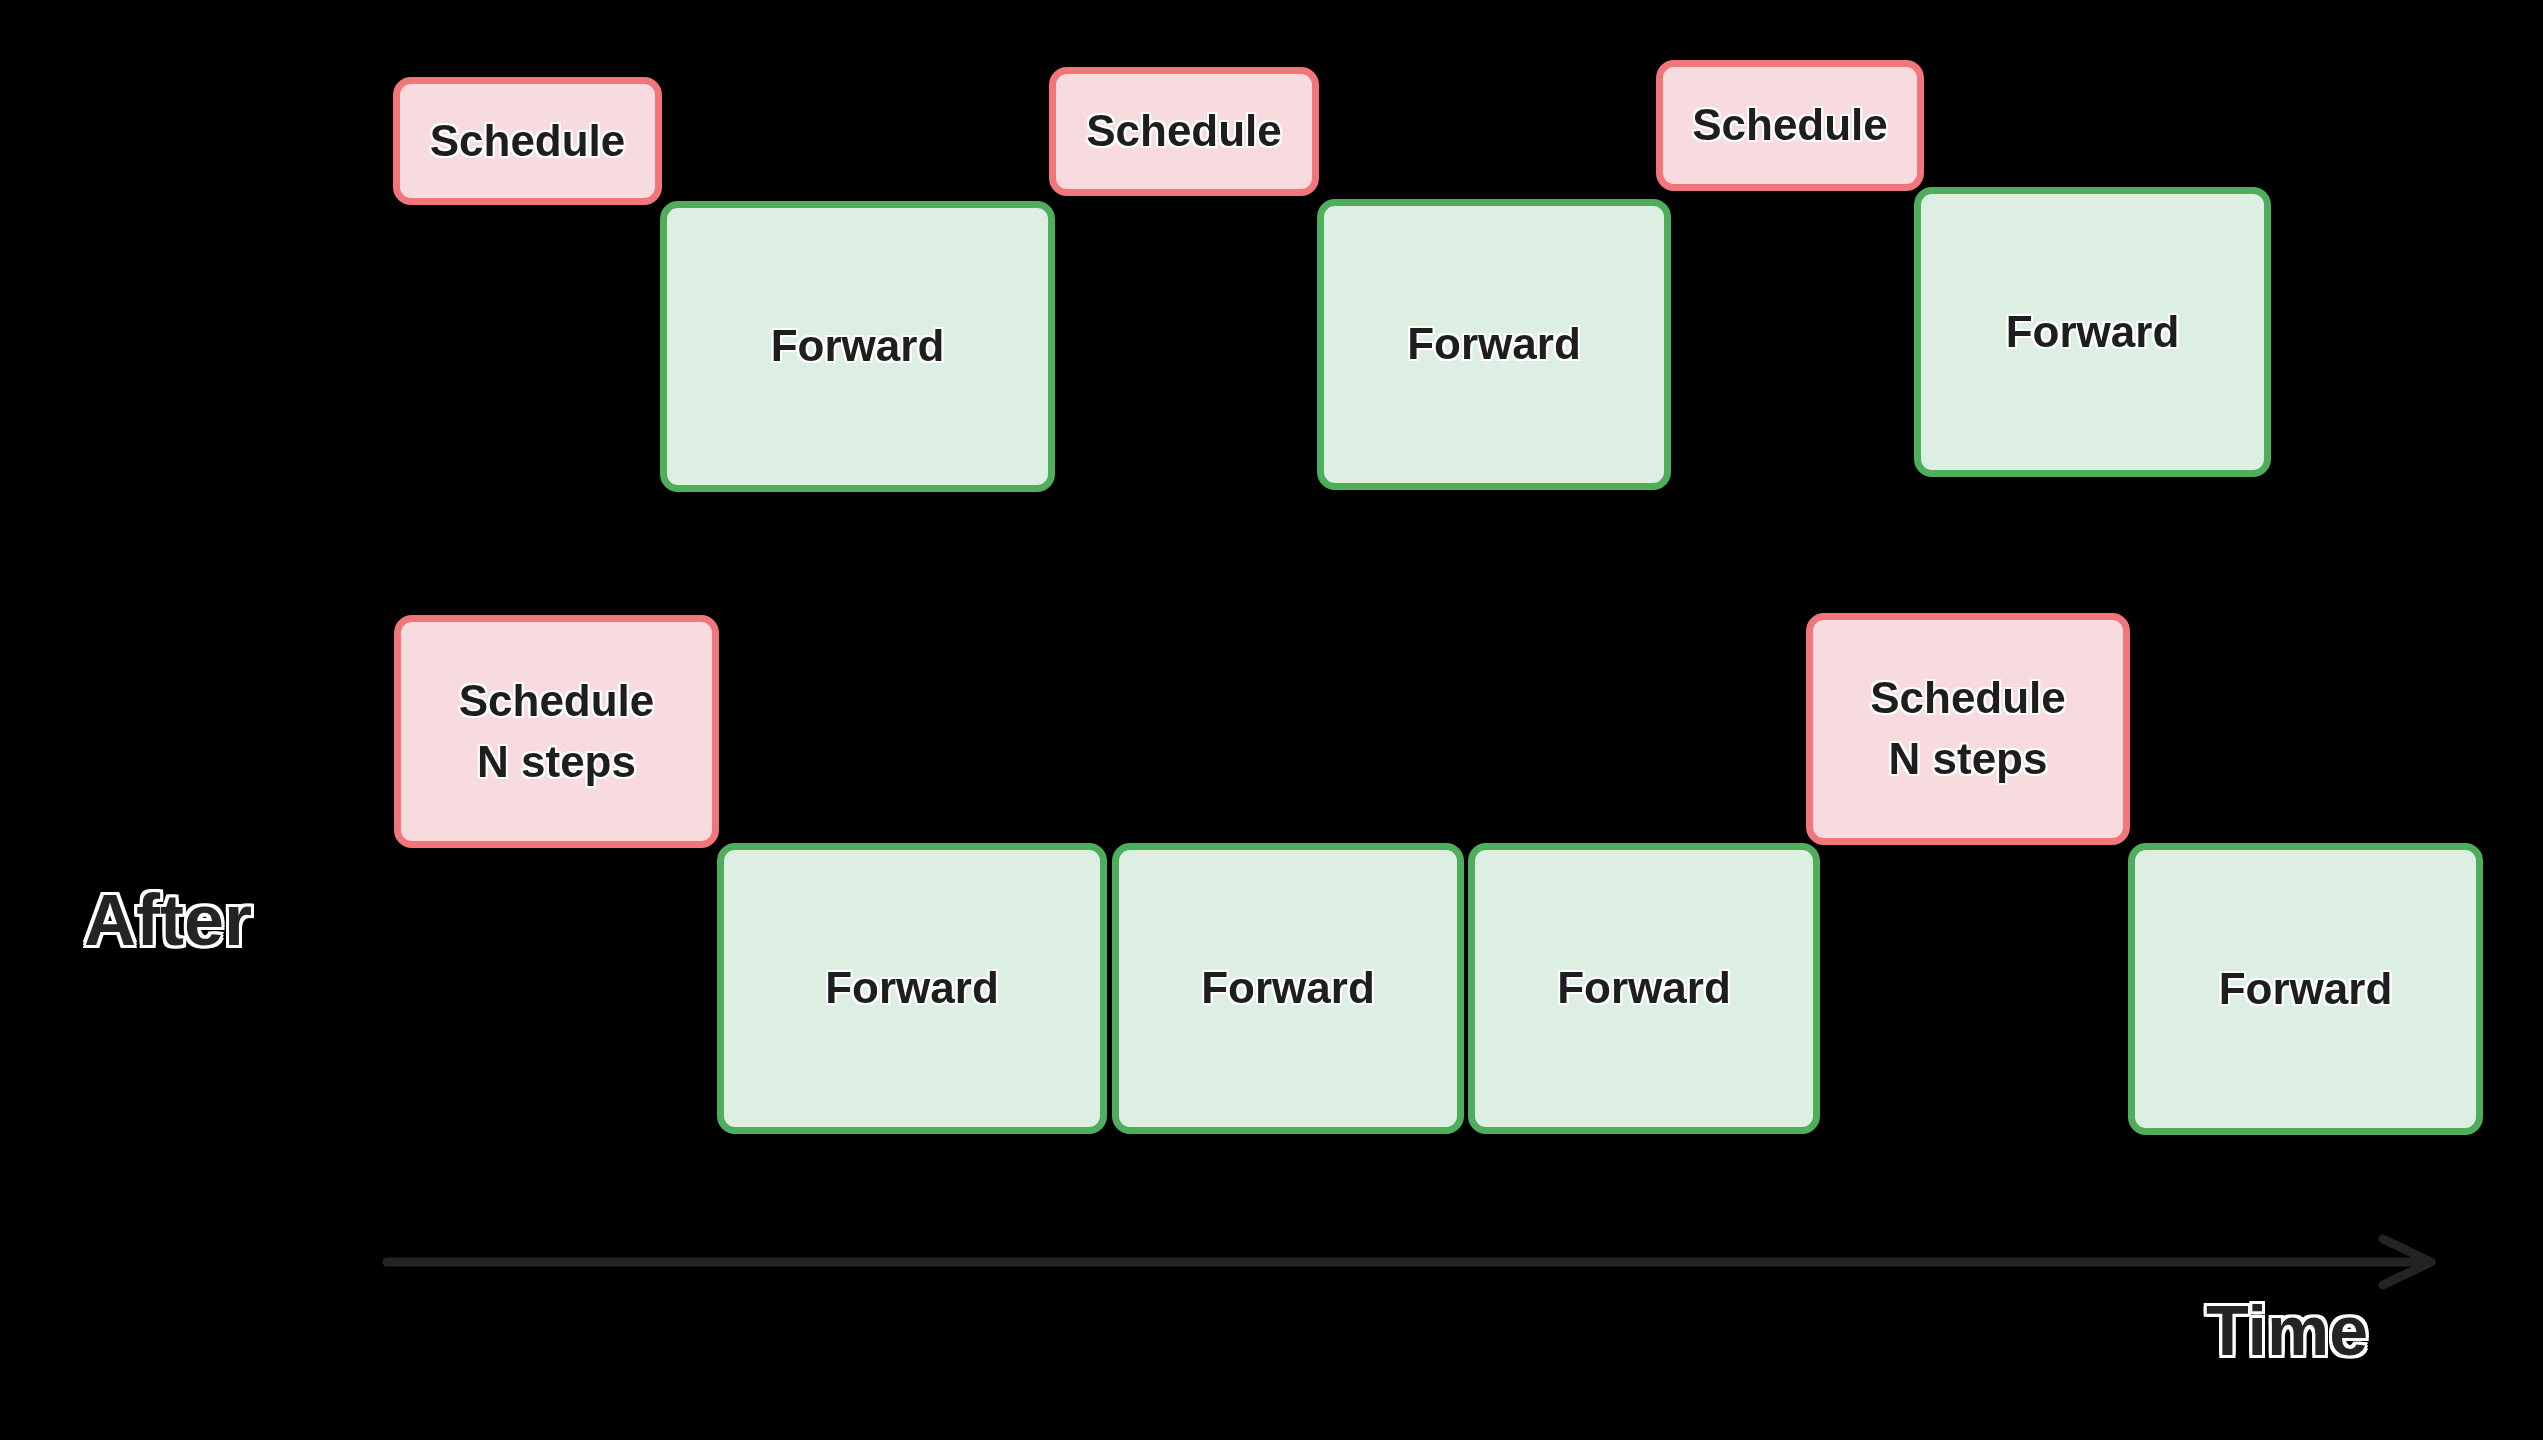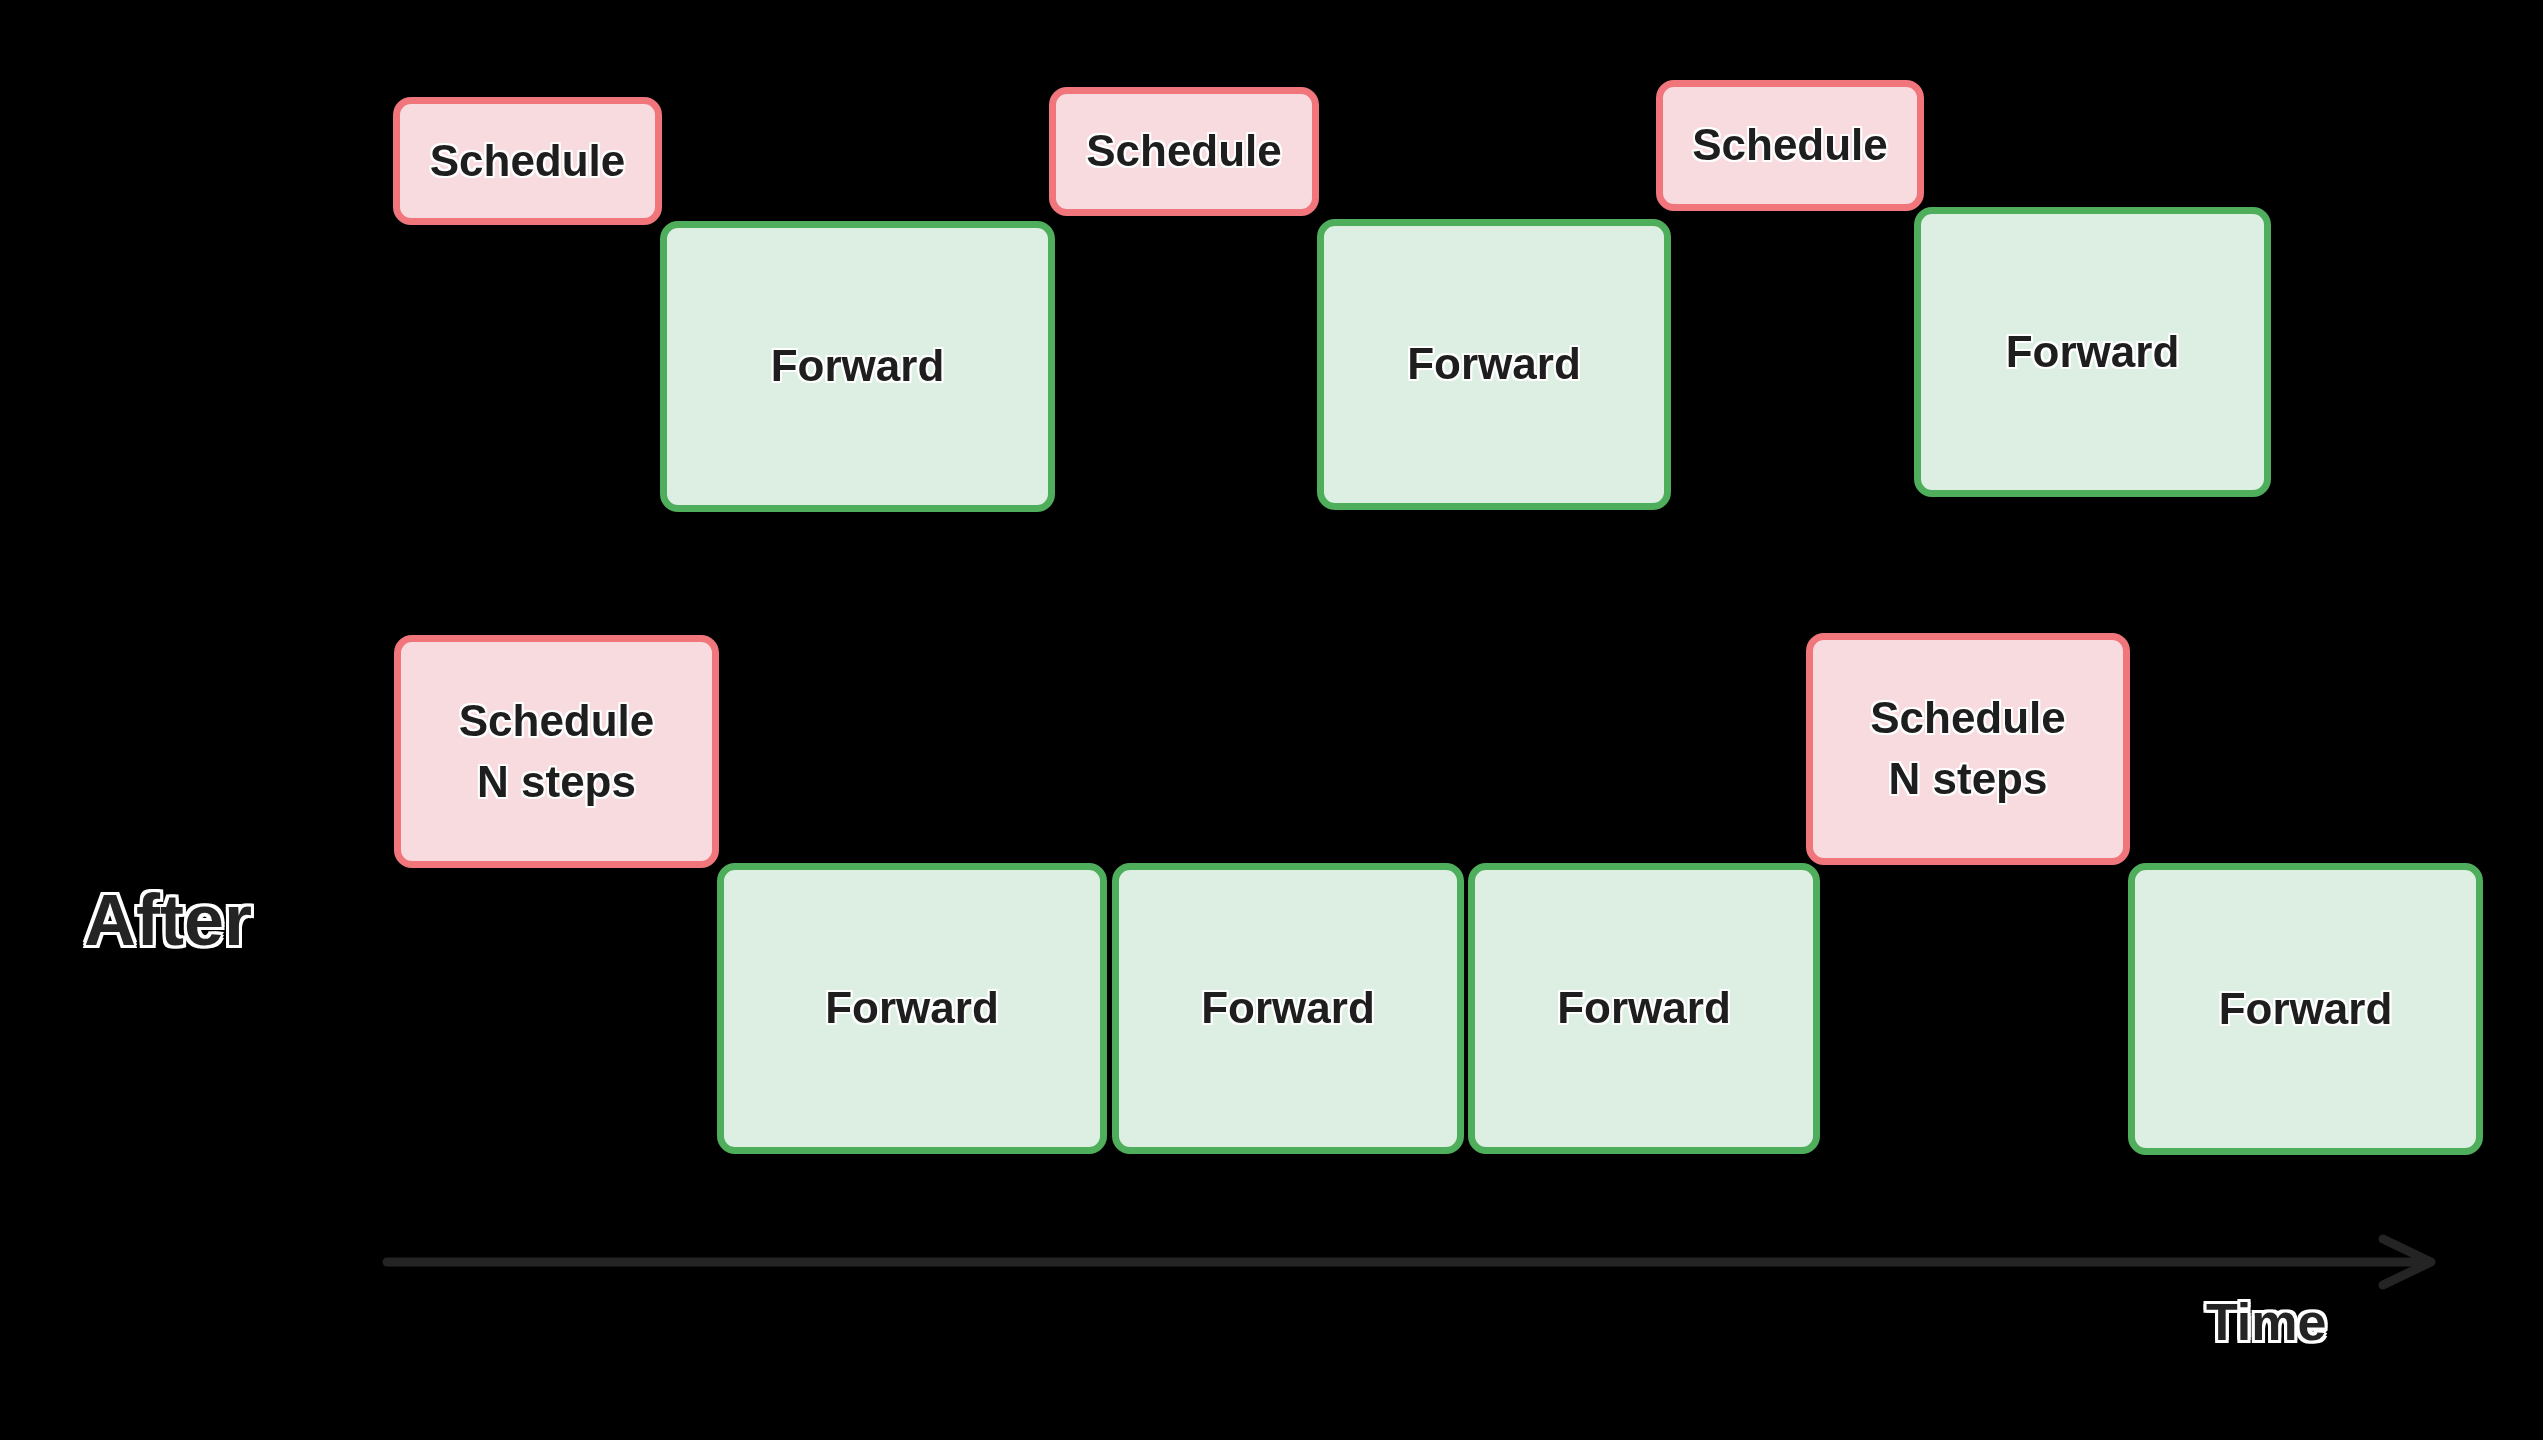--- a/index.html
+++ b/index.html
@@ -24,21 +24,20 @@
     font-weight: 700;
     font-size: 44px;
     line-height: 1.38;
     text-align: center;
     color: var(--box_text, #1e1e1e);
     text-shadow:
       -2px -2px 0 rgba(255,255,255,.85),  2px -2px 0 rgba(255,255,255,.85),
       -2px  2px 0 rgba(255,255,255,.85),  2px  2px 0 rgba(255,255,255,.85),
       -2px  0   0 rgba(255,255,255,.85),  2px  0   0 rgba(255,255,255,.85),
        0   -2px 0 rgba(255,255,255,.85),  0    2px 0 rgba(255,255,255,.85);
-    margin-top: 20px;
   }
   .schedule {
     background: var(--schedule_fill, #f8dbde);
     border: 7px solid var(--schedule_border, #f1767c);
   }
   .forward {
     background: var(--forward_fill, #ddefe2);
     border: 7px solid var(--forward_border, #4fae5b);
   }
   .z1 { z-index: 1; } .z2 { z-index: 2; } .z3 { z-index: 3; }
@@ -49,21 +48,21 @@
     font-size: 72px;
     line-height: 1;
     color: var(--label_text, #242424);
     text-shadow:
       -3px -3px 0 var(--label_outline, #fff),  3px -3px 0 var(--label_outline, #fff),
       -3px  3px 0 var(--label_outline, #fff),  3px  3px 0 var(--label_outline, #fff),
       -3px  0   0 var(--label_outline, #fff),  3px  0   0 var(--label_outline, #fff),
        0   -3px 0 var(--label_outline, #fff),  0    3px 0 var(--label_outline, #fff);
     white-space: nowrap;
   }
-  .time-label { font-size: 52px; }
+  .time-label { font-size: 70px; }
   .arrow-svg {
     position: absolute;
     left: 375px; top: 1228px;
     color: var(--arrow, #242424);
   }
   .box .line { display: block; }
 </style>
 </head>
 <body>
 

